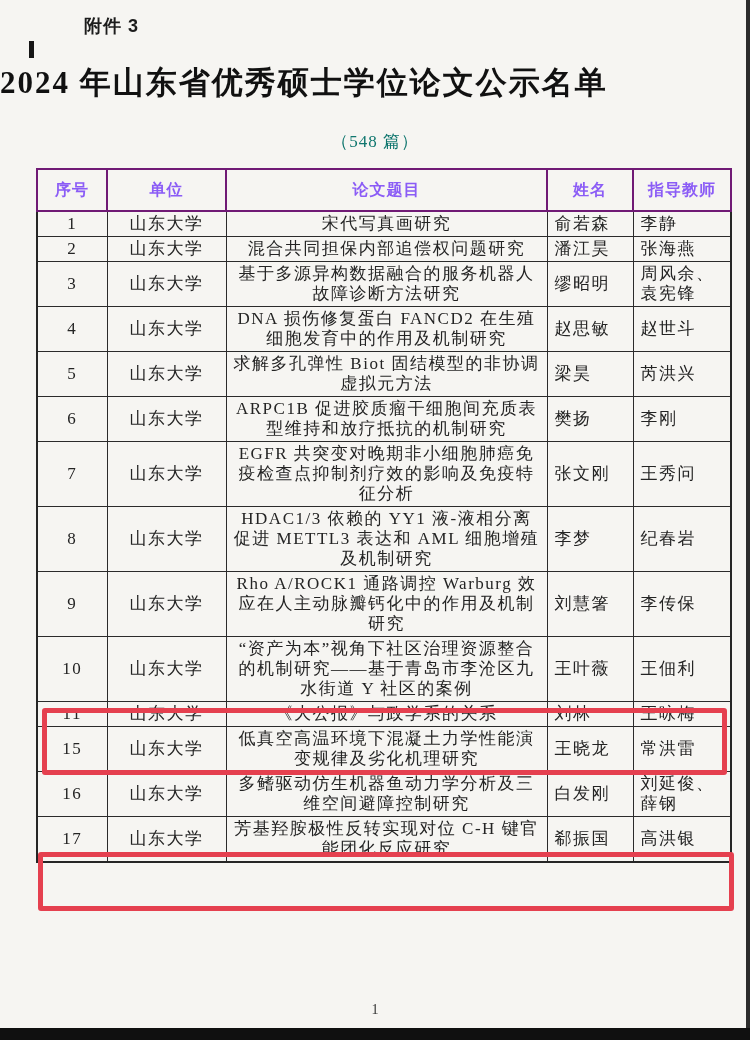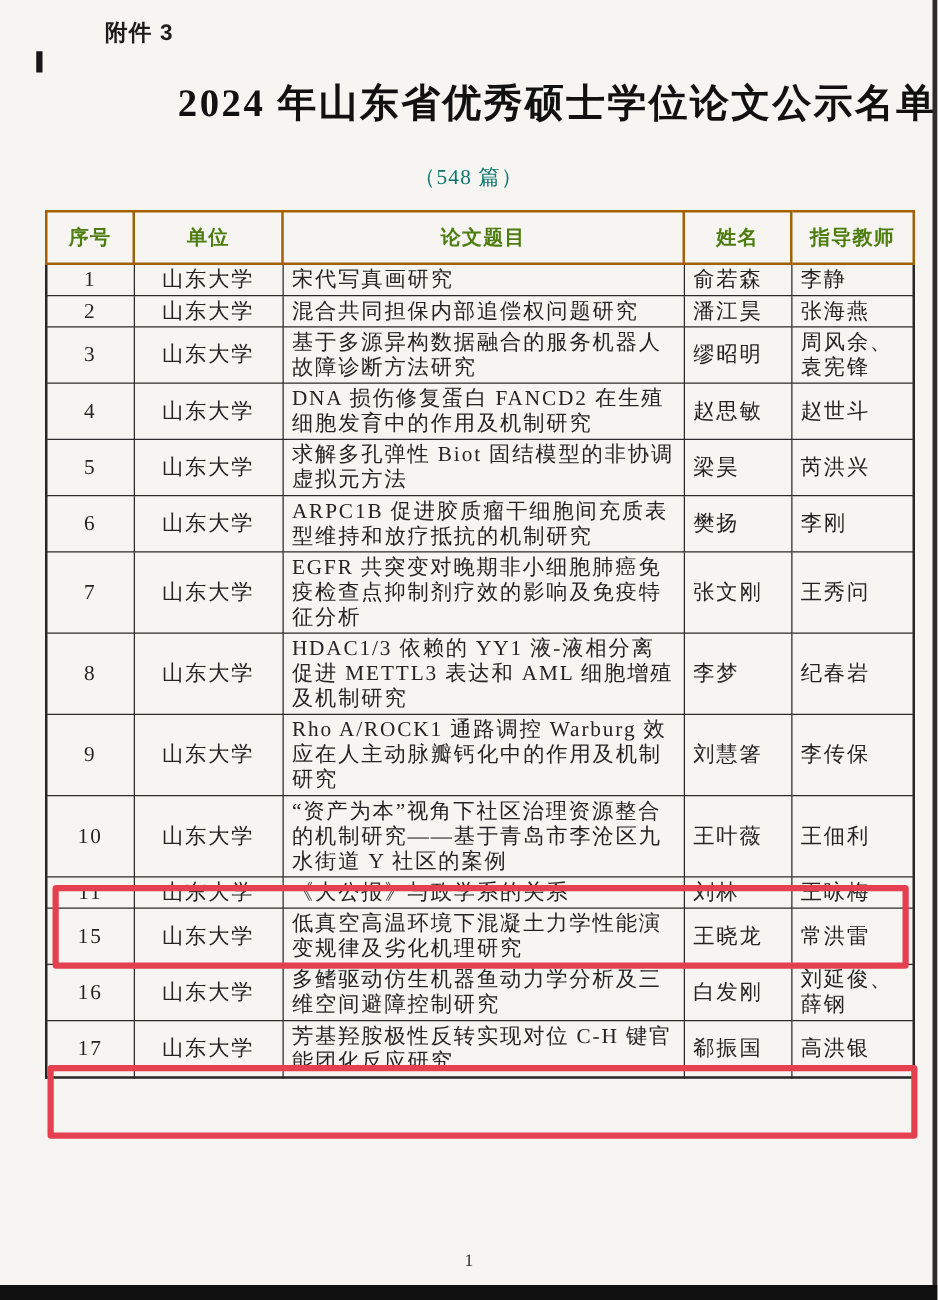--- a/index.html
+++ b/index.html
@@ -13,53 +13,53 @@
     font-family:"Liberation Serif","DejaVu Serif",serif;
     color:#222;
   }
   .attachment{
     position:absolute;left:58px;top:14px;
     font-family:"Liberation Sans","DejaVu Sans",sans-serif;
     font-weight:600;font-size:18px;color:#1c1c1c;letter-spacing:1px;padding-left:26px;
   }
   .doc-title{
     position:absolute;left:0;top:62px;width:100%;
-    text-align:right;
+    text-align:left;
     font-size:31px;font-weight:700;letter-spacing:2px;color:#111;
     margin:0;
   }
   .doc-subtitle{
     position:absolute;left:0;top:130px;width:100%;
     text-align:center;font-size:17px;color:#0f766e;letter-spacing:1px;
   }
   table.thesis{
     position:absolute;left:36px;top:168px;
     width:694px;
     border-collapse:collapse;table-layout:fixed;
     background:transparent;
   }
   table.thesis th{
     font-family:"Liberation Sans","DejaVu Sans",sans-serif;
     font-weight:700;font-size:16px;letter-spacing:1px;
     height:40px;text-align:center;vertical-align:middle;
-    border:2px solid #a16207;color:#4d7c0f;
+    border:2px solid #701a75;color:#8b5cf6;
     padding:0 2px;
   }
   table.thesis td{
     border:1.6px solid #2b2b2b;
     font-size:17px;line-height:20px;
     vertical-align:middle;color:#242424;
     letter-spacing:1.5px;
     padding:2px 7px;
     word-break:break-all;
   }
   table.thesis{border:2.5px solid #262626;}
   td.no{text-align:center;font-size:15px;letter-spacing:0;padding:2px 2px;}
   td.unit{text-align:center;letter-spacing:1.5px;padding:2px 2px;margin-left:32px;}
-  td.title{text-align:left;font-family:Liberation Serif, serif;}
+  td.title{text-align:center;font-family:Liberation Serif, serif;}
   td.name{letter-spacing:1.5px;padding:2px 5px;}
   td.advisor{letter-spacing:0.5px;padding:2px 4px;}
   .red-box{
     position:absolute;
     border:5px solid #e5404f;
     border-radius:3px;
     box-sizing:border-box;
     pointer-events:none;
     z-index:5;
   }

